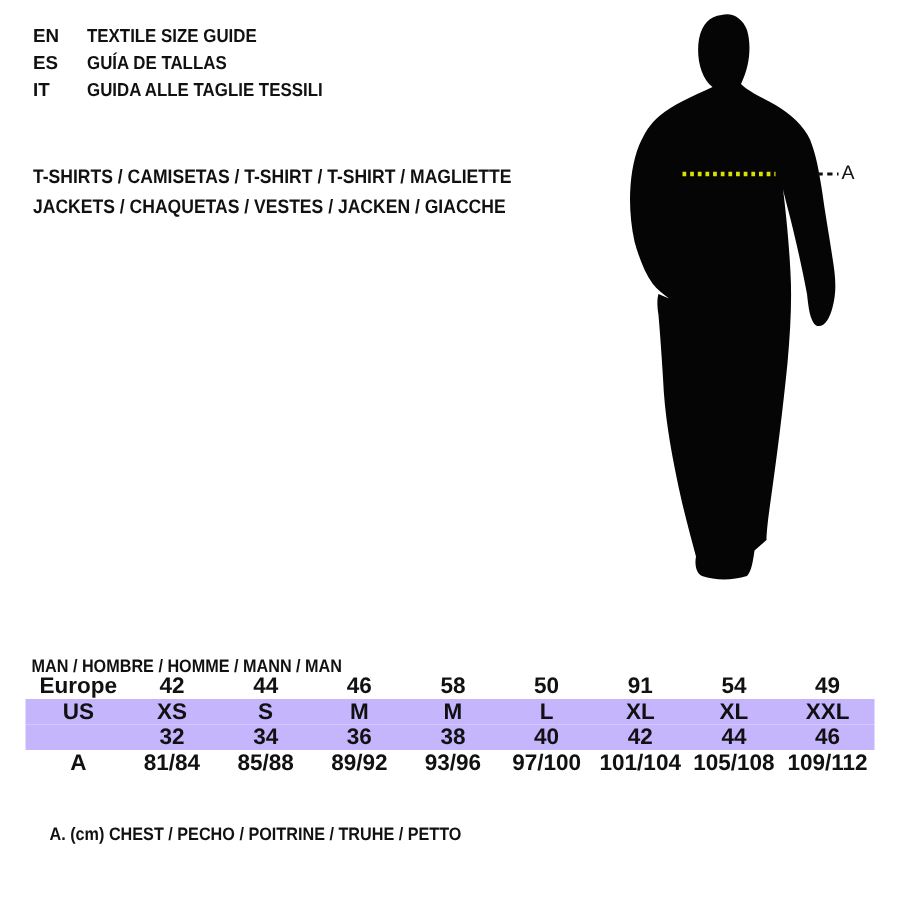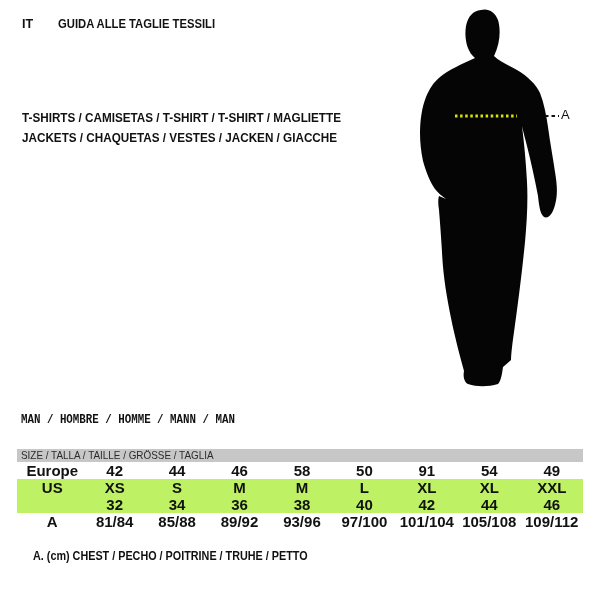--- a/index.html
+++ b/index.html
@@ -20,40 +20,46 @@
   .cat-block{position:absolute;left:22px;top:108px;}
   .cat-line{height:20px;line-height:20px;font-size:13px;font-weight:bold;}
 
   
   .figure-wrap{position:absolute;left:380px;top:0;width:220px;height:420px;}
   .measure-label{
     position:absolute;left:561px;top:107px;font-size:13px;font-weight:normal;color:#111;
   }
 
   
-  .man-title{position:absolute;left:21px;top:412px;height:16px;line-height:16px;
-    font-size:12px;font-weight:bold;font-family:Liberation Mono, monospace;}
+  .man-title{position:absolute;left:21px;top:436px;height:16px;line-height:16px;
+    font-size:12px;font-weight:bold;}
 
   
   .size-table{position:absolute;left:17px;top:449px;width:566px;}
   .st-header{height:13px;line-height:13px;background:#c7c7c7;color:#2b2b2b;
     font-size:11px;padding-left:4px;}
   .st-row{display:flex;height:17px;line-height:17px;font-size:15px;font-weight:bold;}
-  .st-row.shaded{background:#bef264;}
+  .st-row.shaded{background:#c4b5fd;}
   .st-label{width:70px;padding-left:4px;box-sizing:border-box;text-align:left;}
   .st-cell{flex:1;text-align:center;}
 
   
   .footnote{position:absolute;left:33px;top:548px;height:16px;line-height:16px;
     font-size:12px;font-weight:bold;}
 </style>
 </head>
 <body>
 
 <div class="lang-block">
+  <div class="lang-row">
+    <span class="lang-code">EN</span><span class="cond">TEXTILE SIZE GUIDE</span>
+  </div>
+  <div class="lang-row">
+    <span class="lang-code">ES</span><span class="cond">GUÍA DE TALLAS</span>
+  </div>
   <div class="lang-row">
     <span class="lang-code">IT</span><span class="cond">GUIDA ALLE TAGLIE TESSILI</span>
   </div>
 </div>
 
 <div class="cat-block">
   <div class="cat-line">
     <span class="cond">T-SHIRTS / CAMISETAS / T-SHIRT / T-SHIRT / MAGLIETTE</span>
   </div>
   <div class="cat-line">
@@ -100,23 +106,20 @@
     <line x1="165" y1="116" x2="179" y2="116" stroke-width="2" stroke-dasharray="3.5 3" stroke="#111111"></line>
   </svg>
 </div>
 <div class="measure-label">A</div>
 
 <div class="man-title">
   <span class="cond">MAN / HOMBRE / HOMME / MANN / MAN</span>
 </div>
 
 <div class="size-table">
-  <div class="st-header">
-    <span class="cond">SIZE / TALLA / TAILLE / GRÖSSE / TAGLIA</span>
-  </div>
 
   <div class="st-row">
     <div class="st-cell st-label">Europe</div>
     <div class="st-cell">42</div>
     <div class="st-cell">44</div>
     <div class="st-cell">46</div>
     <div class="st-cell">58</div>
     <div class="st-cell">50</div>
     <div class="st-cell">91</div>
     <div class="st-cell">54</div>

